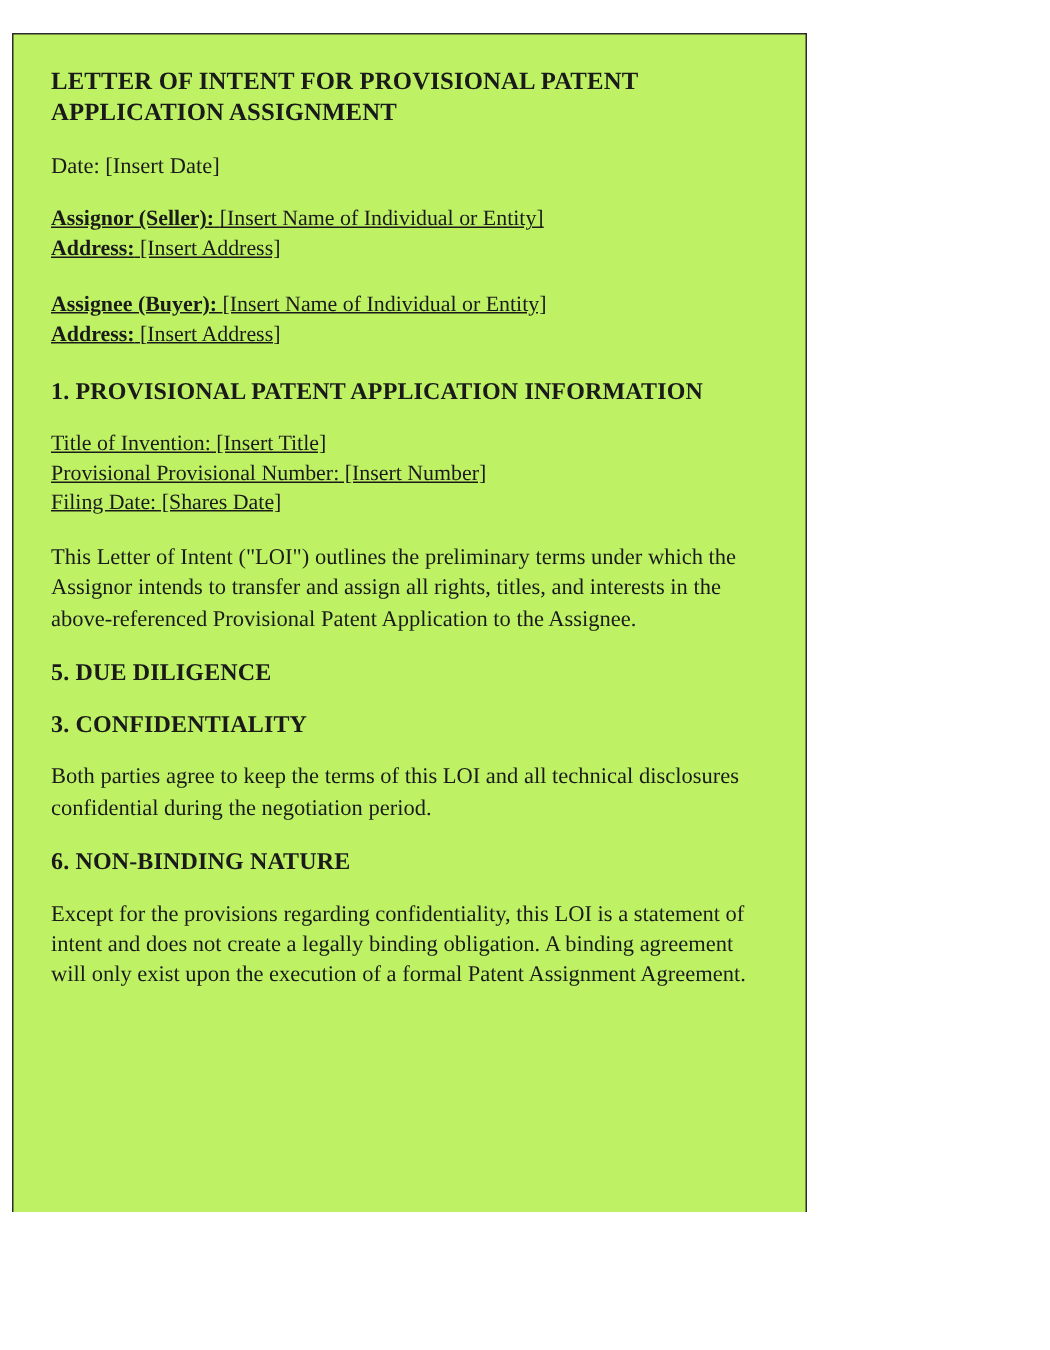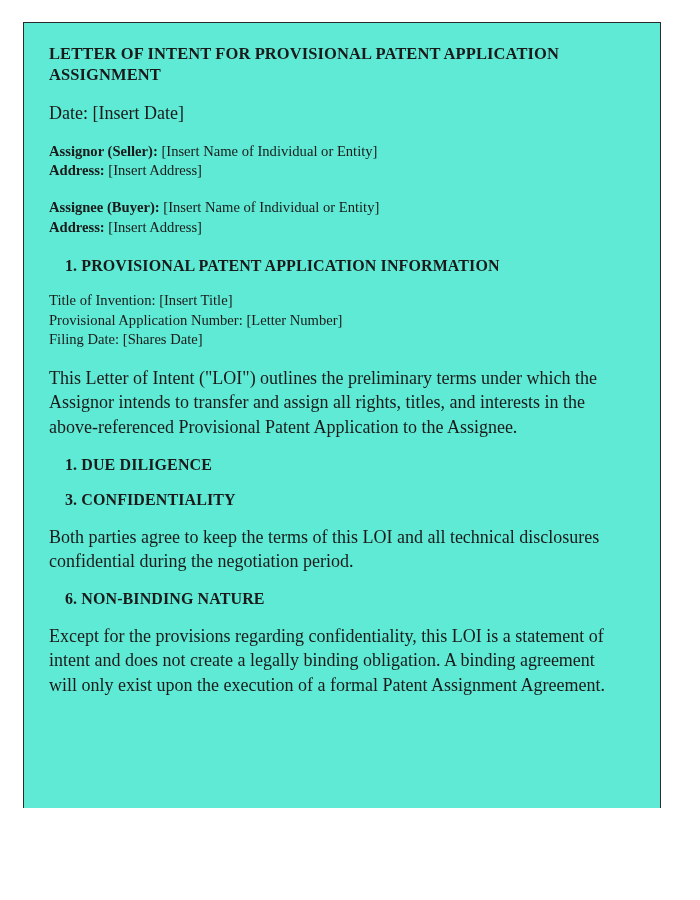--- a/index.html
+++ b/index.html
@@ -11,68 +11,69 @@
     width: 700px;
     height: 900px;
     overflow: hidden;
     font-family: "Liberation Serif", "DejaVu Serif", serif;
     color: #1a1a1a;
   }
 
   
   .page-sheet {
     position: absolute;
-    left: 23px;
+    left: 8px;
     top: 22px;
-    width: 638px;
+    width: 530px;
     height: 786px;
     box-sizing: border-box;
     border-left: 1.5px solid #2b2b2b;
     border-top: 1.5px solid #2b2b2b;
     border-right: 1.5px solid #2b2b2b;
     border-bottom: none;
-    background: #5eead4;
+    background: #bef264;
     overflow: hidden;
   }
 
   .doc-body {
     box-sizing: border-box;
     padding: 20px 36px 0 25px;
   }
 
   .doc-title {
     font-size: 16.5px;
     font-weight: bold;
     line-height: 1.28;
     margin: 0 0 16px 0;
     letter-spacing: 0.1px;
   }
 
   .section-heading {
     font-size: 16px;
     font-weight: bold;
     line-height: 1.3;
-    margin: 0 0 14px 16px;
+    margin: 0 0 14px 0;
     letter-spacing: 0.1px;
   }
 
   .para {
-    font-size: 18px;
+    font-size: 15px;
     line-height: 1.35;
     margin: 0 0 16px 0;
   }
 
   .para-tight {
     font-size: 14.6px;
     line-height: 1.35;
     margin: 0 0 16px 0;
   }
 
   .para-tight .line {
     display: block;
+    text-decoration: underline;
   }
 
   .lbl {
     font-weight: bold;
   }
 
   .block-gap {
     margin-bottom: 17px;
   }
 
@@ -96,28 +97,28 @@
     </div>
 
     <div class="para-tight block-gap-lg">
       <span class="line"><span class="lbl">Assignee (Buyer):</span> <span>[Insert Name of Individual or Entity]</span></span>
       <span class="line"><span class="lbl">Address:</span> <span>[Insert Address]</span></span>
     </div>
 
     <h2 class="section-heading">1. PROVISIONAL PATENT APPLICATION INFORMATION</h2>
     <div class="para-tight">
       <span class="line">Title of Invention: [Insert Title]</span>
-      <span class="line">Provisional Application Number: [Letter Number]</span>
+      <span class="line">Provisional Provisional Number: [Insert Number]</span>
       <span class="line">Filing Date: [Shares Date]</span>
     </div>
 
     <p class="para">This Letter of Intent ("LOI") outlines the preliminary terms under which the Assignor intends to transfer and assign all rights, titles, and interests in the above-referenced Provisional Patent Application to the Assignee.</p>
 
 
-    <h2 class="section-heading">1. DUE DILIGENCE</h2>
+    <h2 class="section-heading">5. DUE DILIGENCE</h2>
 
     <h2 class="section-heading">3. CONFIDENTIALITY</h2>
     <p class="para">Both parties agree to keep the terms of this LOI and all technical disclosures confidential during the negotiation period.</p>
 
     <h2 class="section-heading">6. NON-BINDING NATURE</h2>
     <p class="para">Except for the provisions regarding confidentiality, this LOI is a statement of intent and does not create a legally binding obligation. A binding agreement will only exist upon the execution of a formal Patent Assignment Agreement.</p>
 
   </div>
 </div>
 

